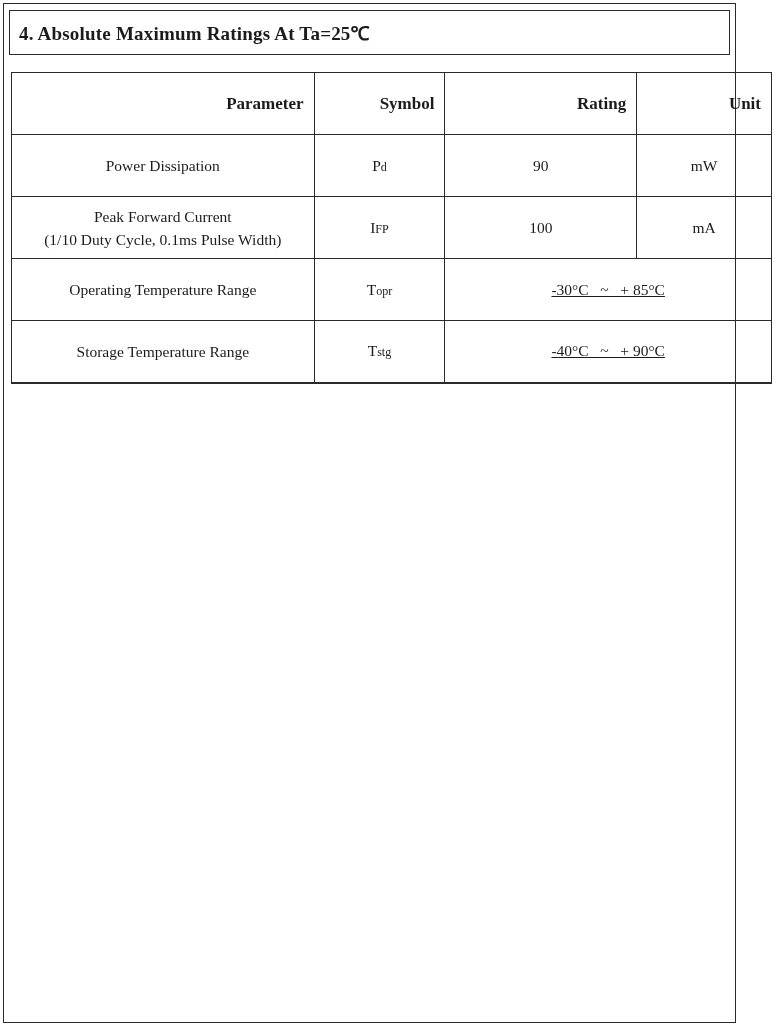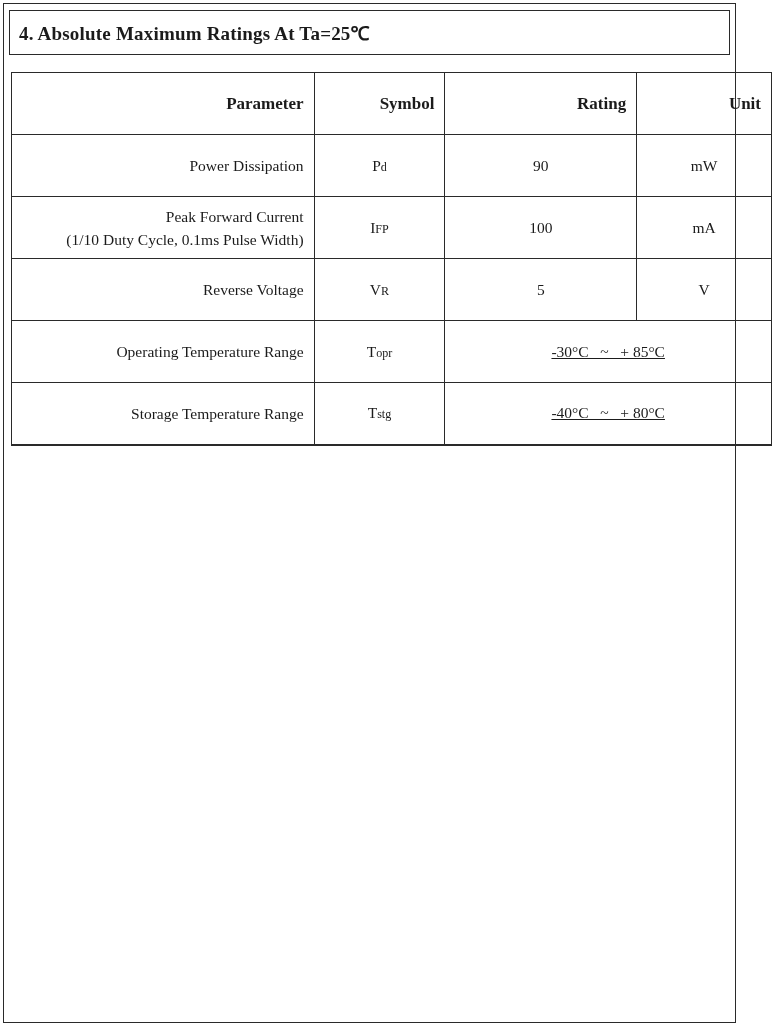--- a/index.html
+++ b/index.html
@@ -53,21 +53,21 @@
     padding: 0 10px;
     height: 62px;
     vertical-align: middle;
   }
   table.ratings th {
     font-size: 17px;
     font-weight: bold;
     text-align: right;
   }
   td.param {
-    text-align: right;
+    text-align: center;
     padding-left: 13px;
     line-height: 23px;
   }
   td.center {
     text-align: center;
   }
   .sym-sub {
     font-size: 0.78em;
   }
   .pre {
@@ -119,42 +119,34 @@
           <div>(1/10 Duty Cycle, 0.1ms Pulse Width)</div>
         </td>
         <td class="center">
           <span>I</span><span class="sym-sub">FP</span>
         </td>
         <td class="center">100</td>
         <td class="center">mA</td>
       </tr>
 
 
-      <tr>
-        <td class="param">Reverse Voltage</td>
-        <td class="center">
-          <span>V</span><span class="sym-sub">R</span>
-        </td>
-        <td class="center">5</td>
-        <td class="center">V</td>
-      </tr>
 
       <tr>
         <td class="param">Operating Temperature Range</td>
         <td class="center">
           <span>T</span><span class="sym-sub">opr</span>
         </td>
         <td class="center pre" colspan="2">-30°C   ~   + 85°C</td>
       </tr>
 
       <tr>
         <td class="param">Storage Temperature Range</td>
         <td class="center">
           <span>T</span><span class="sym-sub">stg</span>
         </td>
-        <td class="center pre" colspan="2">-40°C   ~   + 80°C</td>
+        <td class="center pre" colspan="2">-40°C   ~   + 90°C</td>
       </tr>
 
 
     </tbody>
   </table>
 
 </div>
 
 </body></html>

